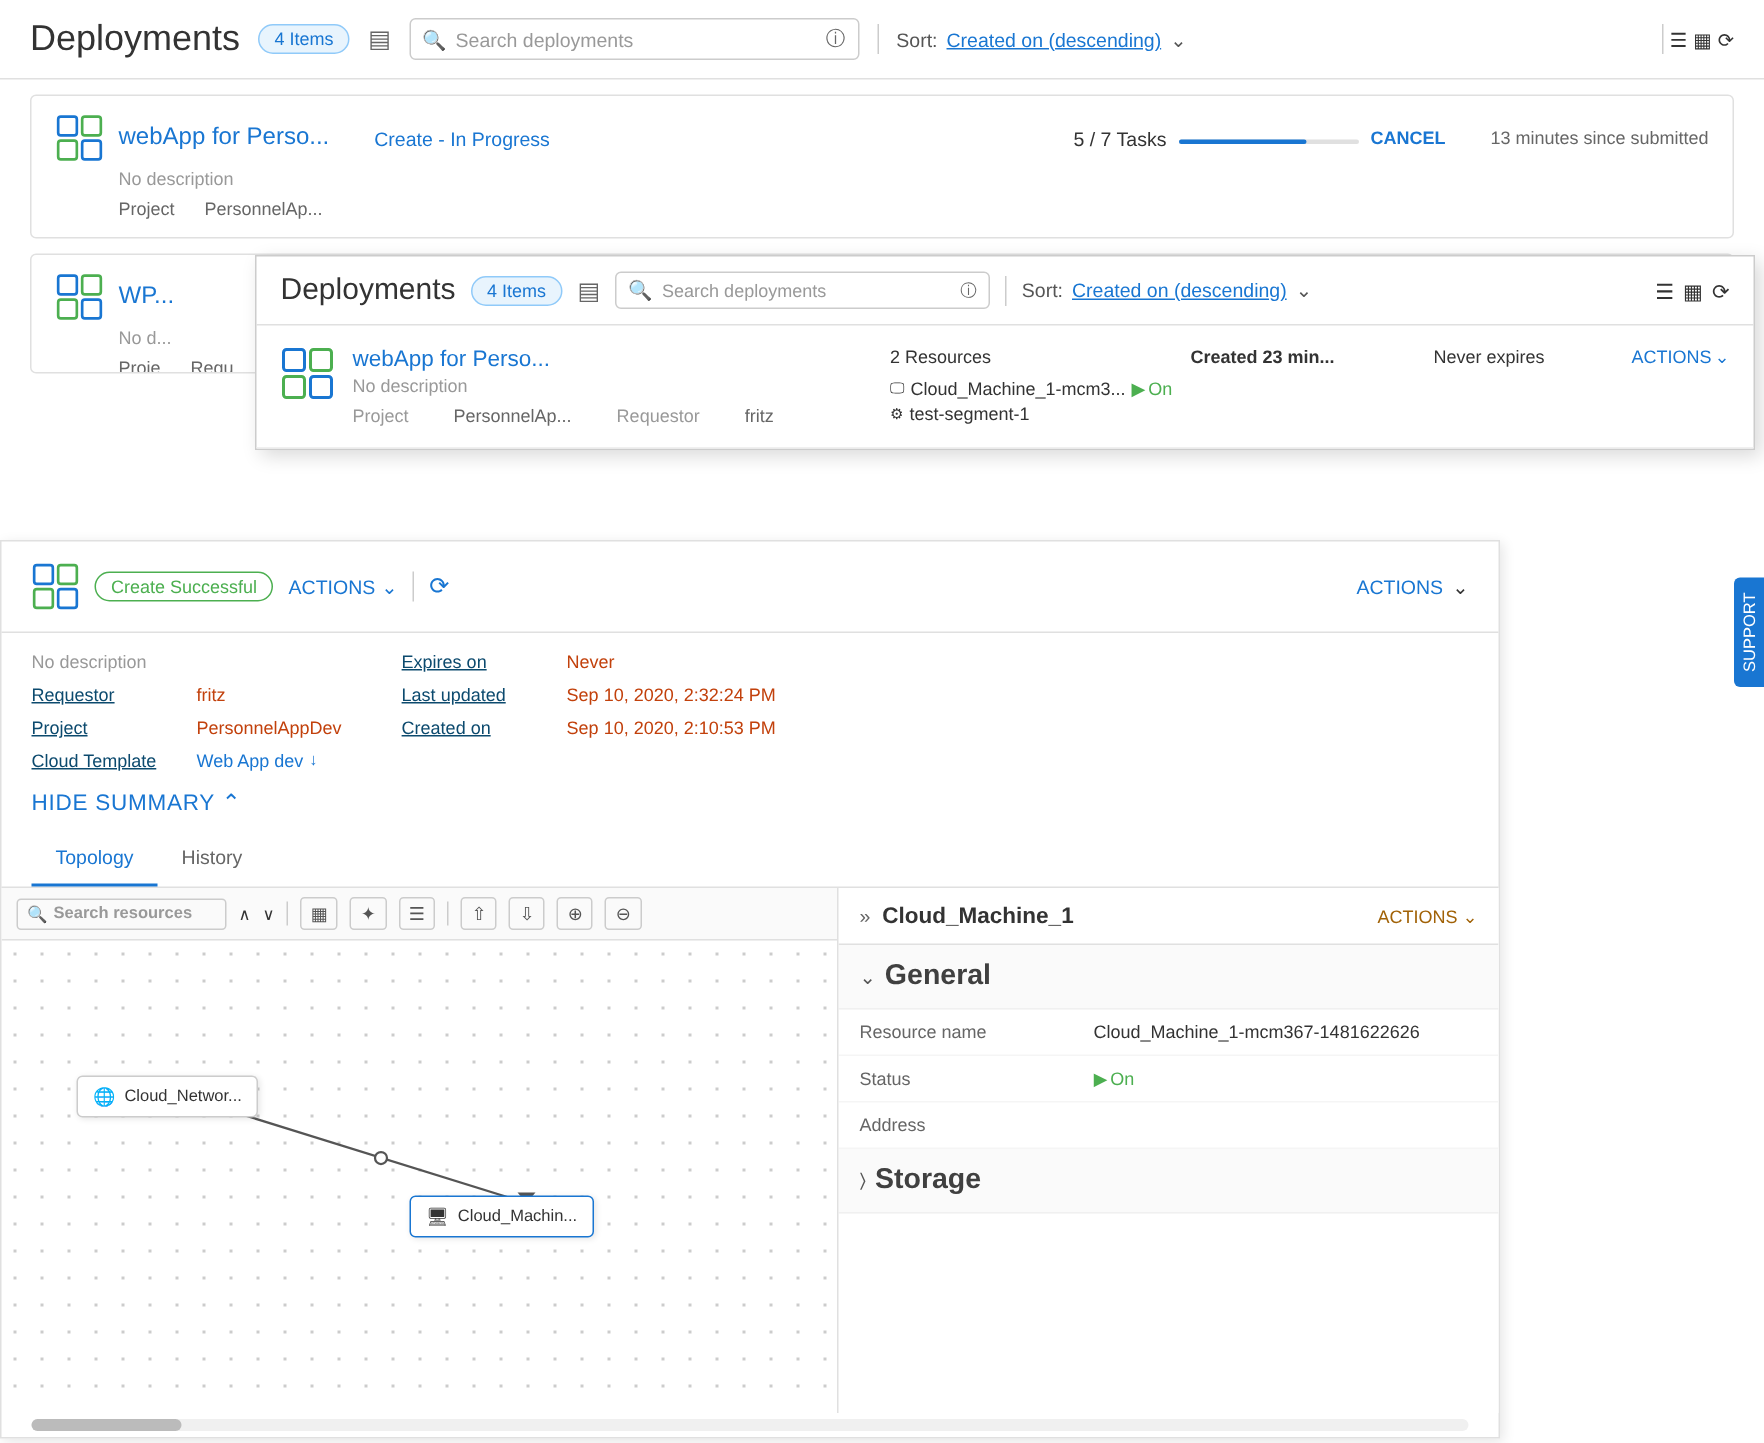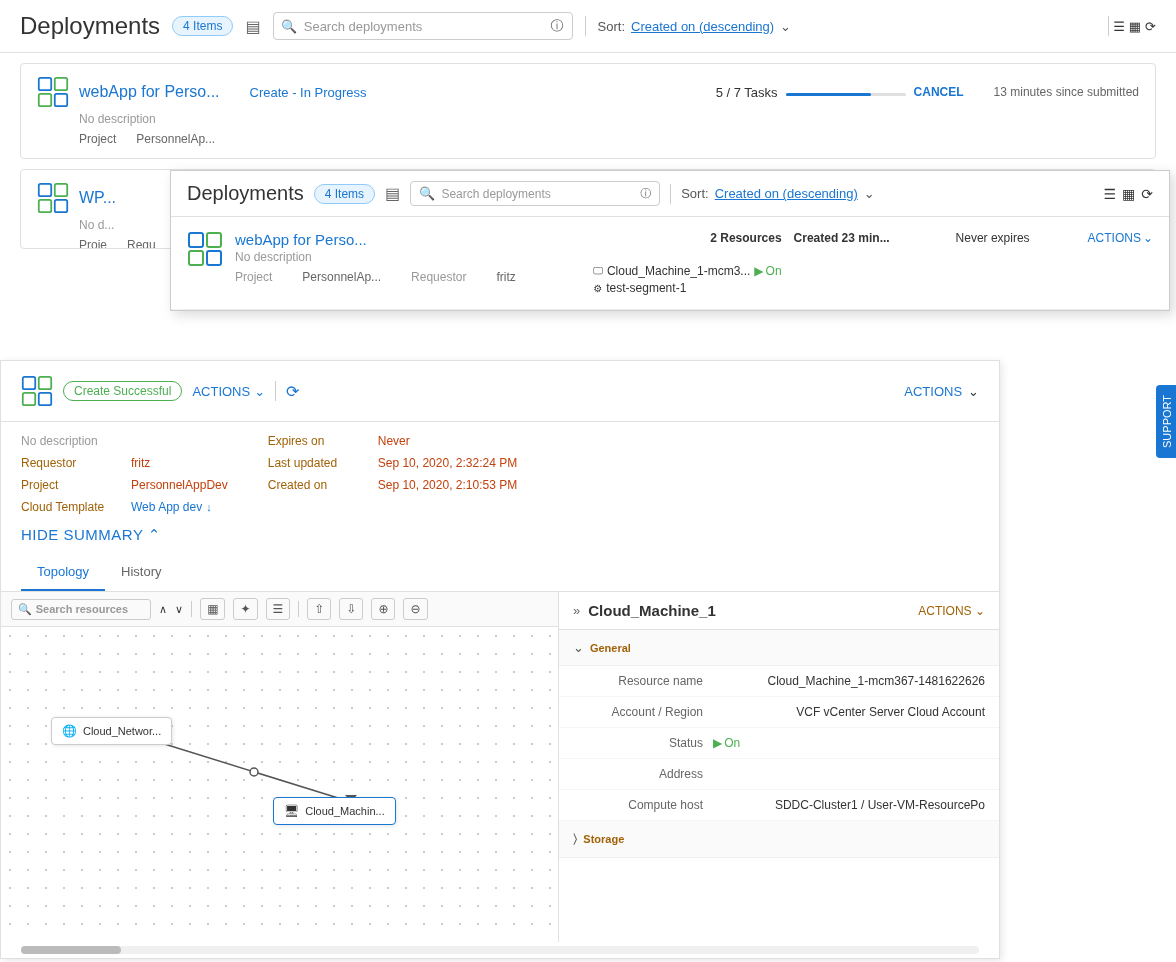--- a/index.html
+++ b/index.html
@@ -329,22 +329,23 @@
       gap: 8px;
     }
 
     .meta-row {
       display: flex;
       gap: 10px;
       font-size: 12px;
     }
 
     .meta-label {
-      color: #a16207;
+      color: #0c4a6e;
       min-width: 100px;
+      text-decoration: underline;
     }
 
     .meta-value {
       color: #c2410c;
     }
 
     .meta-value-link {
       color: #1976d2;
       cursor: pointer;
       display: flex;
@@ -486,31 +487,30 @@
     .section-header {
       display: flex;
       align-items: center;
       padding: 10px 14px;
       cursor: pointer;
       background: #fafafa;
       border-bottom: 1px solid #f0f0f0;
     }
 
     .section-title {
-      font-size: 11px;
+      font-size: 19px;
       font-weight: 600;
-      color: #a16207;
+      color: #404040;
     }
 
     .property-row {
       display: flex;
       padding: 8px 14px;
       border-bottom: 1px solid #f5f5f5;
-      gap: 10px;
-      text-align: right;
+      gap: 26px;
     }
 
     .prop-label {
       color: #666;
       font-size: 12px;
       min-width: 130px;
     }
 
     .prop-value {
       color: #333;
@@ -672,21 +672,21 @@
       <div class="mid-card-name">webApp for Perso...</div>
       <div class="mid-card-desc">No description</div>
       <div class="mid-card-meta">
         <span style="color:#999;">Project</span>
         <span>PersonnelAp...</span>
         <span style="color:#999;">Requestor</span>
         <span>fritz</span>
       </div>
     </div>
     <div class="mid-card-resources">
-      <div style="font-size:12px;font-weight:700;margin-bottom:16px;text-align:right;">2 Resources</div>
+      <div style="font-size:12px;font-weight:400;margin-bottom:4px;">2 Resources</div>
       <div class="resource-item">
         <span style="font-size:10px;">🖵</span>
         <span>Cloud_Machine_1-mcm3...</span>
         <span class="status-on">▶ <span>On</span></span>
       </div>
       <div class="resource-item">
         <span style="font-size:10px;">⚙</span>
         <span>test-segment-1</span>
       </div>
     </div>
@@ -830,41 +830,33 @@
       <div class="section-header">
         <span style="margin-right:6px;color:#555;">⌄</span>
         <span class="section-title">General</span>
       </div>
 
       <div class="property-row">
         <span class="prop-label">Resource name</span>
         <span class="prop-value">Cloud_Machine_1-mcm367-1481622626</span>
       </div>
 
-      <div class="property-row">
-        <span class="prop-label">Account / Region</span>
-        <span class="prop-value">VCF vCenter Server Cloud Account</span>
-      </div>
 
       <div class="property-row">
         <span class="prop-label">Status</span>
         <span class="prop-value status-on">
           ▶ <span>On</span>
         </span>
       </div>
 
       <div class="property-row">
         <span class="prop-label">Address</span>
         <span class="prop-value"></span>
       </div>
 
-      <div class="property-row">
-        <span class="prop-label">Compute host</span>
-        <span class="prop-value">SDDC-Cluster1 / User-VM-ResourcePo</span>
-      </div>
 
       <div class="section-header">
         <span style="margin-right:6px;color:#555;">〉</span>
         <span class="section-title">Storage</span>
       </div>
     </div>
   </div>
 
   <div class="bottom-scrollbar">
     <div class="scrollbar-thumb"></div>

